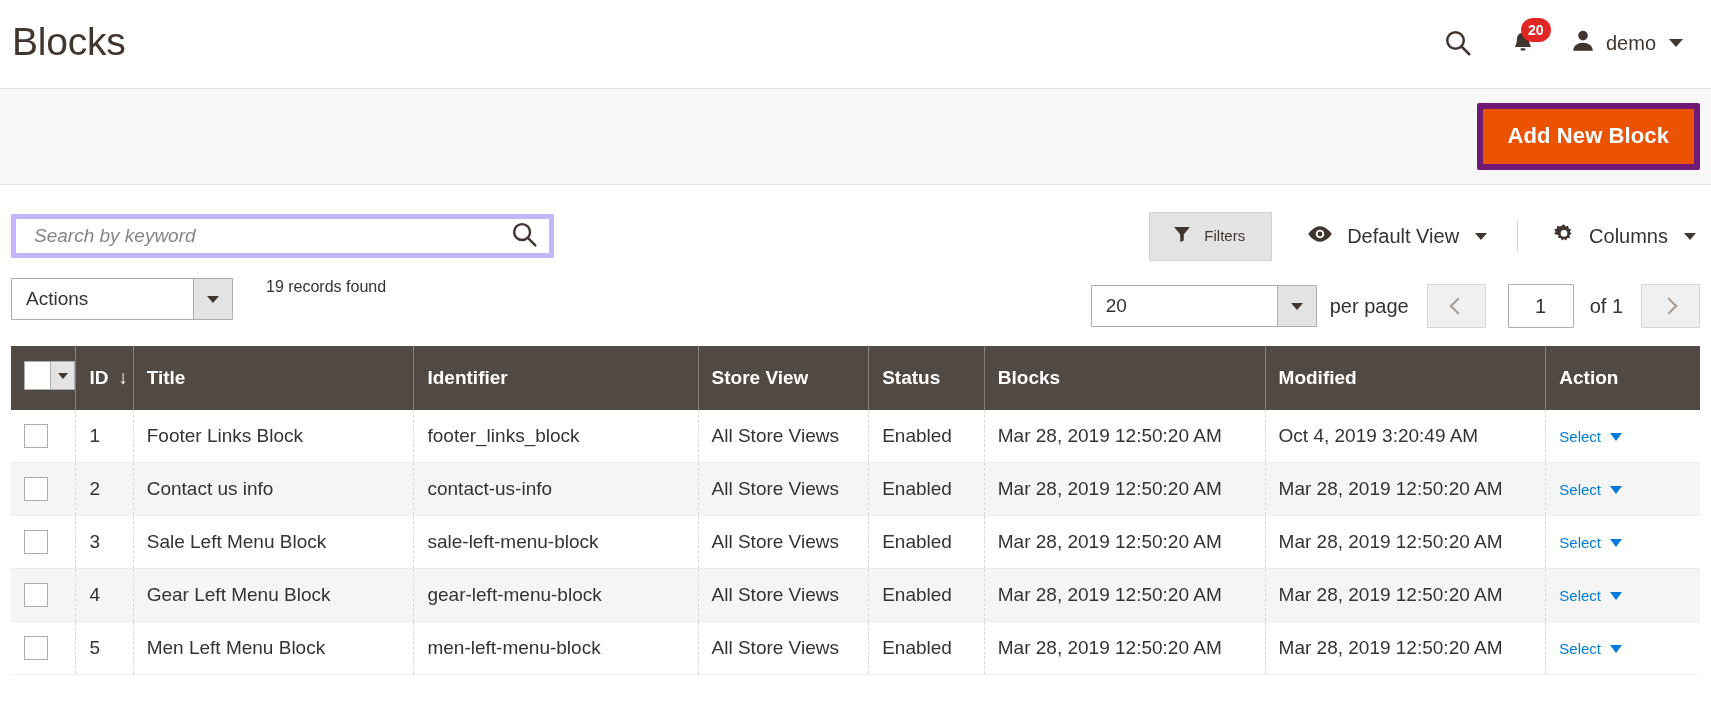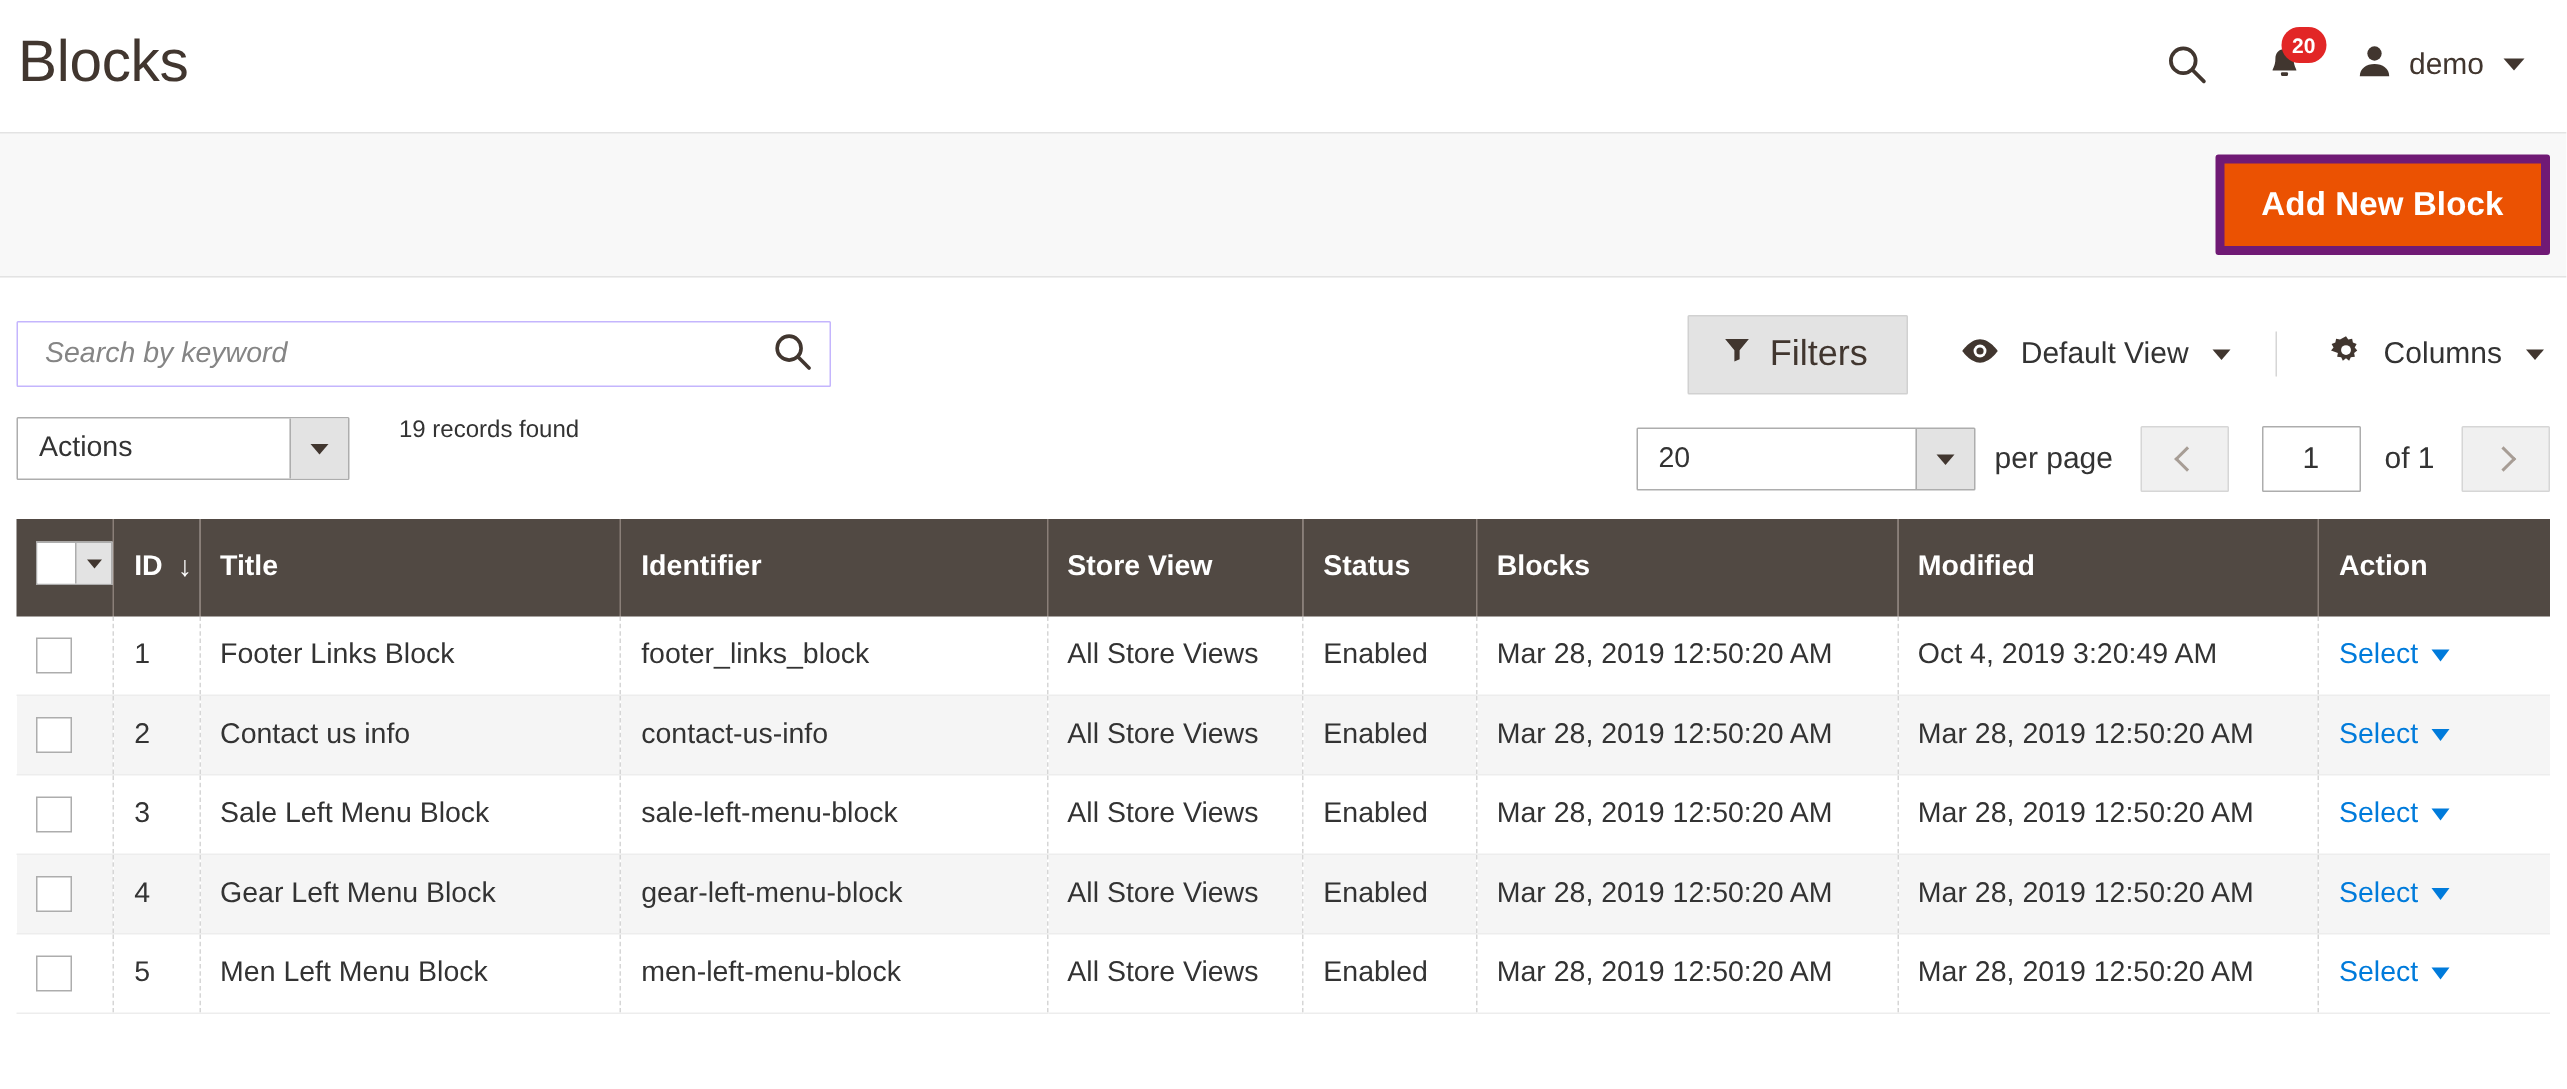--- a/index.html
+++ b/index.html
@@ -112,21 +112,21 @@
   .grid-toolbar {
     display: flex;
     align-items: center;
     padding: 25px 11px 0 11px;
     height: 77px;
   }
   .search-box {
     position: relative;
     width: 543px;
     height: 44px;
-    border: 1px solid #c4b5fd;
+    border: 5px solid #c4b5fd;
     background: #ffffff;
     display: flex;
     align-items: center;
     border-radius: 1px;
   }
   .search-box input {
     border: 0;
     outline: none;
     flex: 1;
     height: 100%;
@@ -162,21 +162,21 @@
   .filters-btn {
     display: flex;
     align-items: center;
     gap: 12px;
     background: #e3e3e3;
     border: 1px solid #d1d1d1;
     padding: 11px 26px 12px 22px;
     cursor: pointer;
     border-radius: 1px;
   }
-  .filters-btn .lbl { font-size: 24px; color: #41362f; }
+  .filters-btn .lbl { font-size: 15px; color: #41362f; }
   .view-control {
     display: flex;
     align-items: center;
     gap: 13px;
     padding: 0 26px 0 34px;
     cursor: pointer;
   }
   .view-control .lbl { font-size: 20px; color: #333; }
   .caret-sm {
     width: 0; height: 0;
@@ -352,21 +352,21 @@
   .row-checkbox {
     width: 24px; height: 24px;
     border: 1px solid #adadad;
     background: #ffffff;
     display: inline-block;
     cursor: pointer;
     vertical-align: middle;
   }
   .action-select {
     color: #007bdb;
-    font-size: 19px;
+    font-size: 15px;
     cursor: pointer;
     display: inline-flex;
     align-items: center;
     gap: 9px;
   }
   .caret-blue {
     width: 0; height: 0;
     border-left: 6px solid transparent;
     border-right: 6px solid transparent;
     border-top: 8px solid #007bdb;

